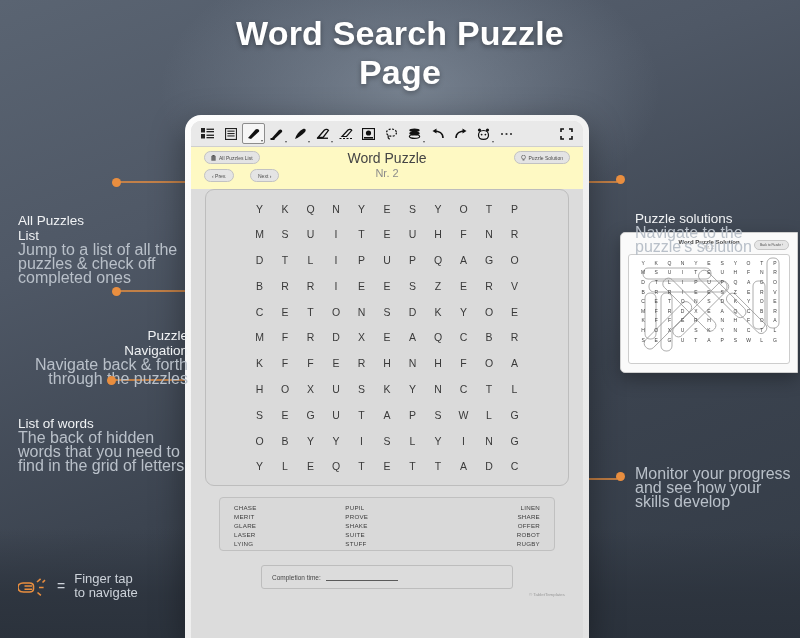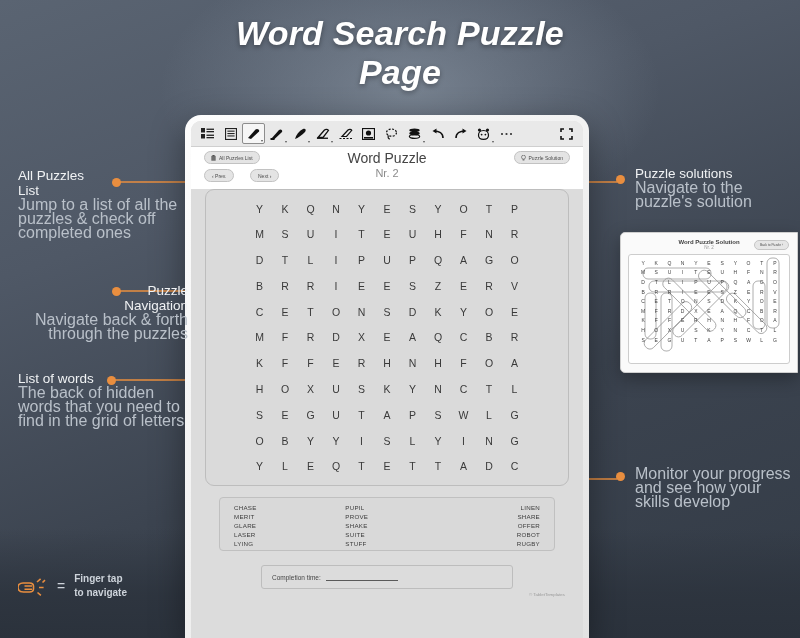--- a/index.html
+++ b/index.html
@@ -21,21 +21,20 @@
     background: linear-gradient(180deg, rgba(44,51,61,0) 0%, rgba(44,51,61,.85) 60%, #2b323c 100%);
     pointer-events:none;
   }
 
   
   .page-title {
     position: absolute; left: 0; top: 14px; width: 800px;
     text-align: center; font-size: 34px; line-height: 39px;
     font-weight: bold; color: #ffffff; letter-spacing: .2px;
     text-shadow: 0 2px 5px rgba(0,0,0,.35);
-    font-style: italic;
   }
 
   
   .tablet {
     position: absolute; left: 185px; top: 115px;
     width: 404px; height: 523px;
     background: linear-gradient(135deg,#fdfdfd 0%, #f2f2f2 45%, #e2e2e2 100%);
     border-radius: 16px 16px 0 0;
     box-shadow: 0 10px 34px rgba(0,0,0,.38);
     padding: 6px 6px 0 6px;
@@ -57,21 +56,21 @@
     width: 23px; height: 21px; display: flex; align-items: center; justify-content: center;
     position: relative; flex: 0 0 auto;
   }
   .tool svg { display:block; }
   .tool.active { border: 1px solid #8d8d8d; border-radius: 2px; background:#f6f6f6; }
   .tool .sub { position: absolute; right: 1px; bottom: 0px; font-size: 4px; color:#555; }
   .tool.spacer { flex: 1 1 auto; width: auto; }
 
   
   .pagehead {
-    position: relative; height: 42px; background: #ffffff;
+    position: relative; height: 42px; background: #fef9c3;
     padding-top: 3px;
   }
   .puz-title {
     text-align: center; font-size: 14px; color: #454545; line-height: 17px;
     font-weight: 400;
   }
   .puz-sub { text-align:center; font-size: 11px; color: #8c8c8c; line-height: 13px; }
 
   .chip {
     position: absolute; display: inline-flex; align-items: center; gap: 3px;
@@ -135,33 +134,33 @@
     background: #fff; height: 110px; position: relative; overflow: hidden;
   }
   table.solgrid { border-collapse: collapse; margin: 3px auto 0 auto; position: relative; z-index: 2;}
   table.solgrid td {
     width: 13.2px; height: 9.6px; text-align: center; font-size: 5px; color: #404040;
   }
   .sol-ov { position: absolute; inset: 0; z-index: 1; }
 
   
   .ann { position: absolute; }
-  .ann h3 { font-size: 13.5px; font-weight: 400; color: #f0f2f4; line-height: 15px; }
+  .ann h3 { font-size: 13.5px; font-weight: 400; color: #f0f2f4; line-height: 15px; margin-top: 45px; }
   .ann p { font-size: 16px; line-height: 14px; color: #b9c0c9; margin-top: 0; }
   .ann.right { text-align: left; }
   .dot {
     position: absolute; width: 9px; height: 9px; border-radius: 50%;
     background: #e98e3f;
   }
   .lines { position: absolute; inset: 0; pointer-events: none; }
 
   
   .legend { position: absolute; left: 18px; top: 572px; display: flex; align-items: center; gap: 9px; }
   .legend .eq { font-size: 14px; color: #cdd3da; }
-  .legend .txt { font-size: 10px; line-height: 14px; color: #cdd3da; font-weight: bold; }
+  .legend .txt { font-size: 13px; line-height: 14px; color: #cdd3da; }
 </style>
 </head>
 <body>
 
 <div class="bg-haze"></div>
 <div class="bg-bottom"></div>
 
 <div class="page-title">
   <span>Word Search Puzzle</span><br>
   <span>Page</span>

